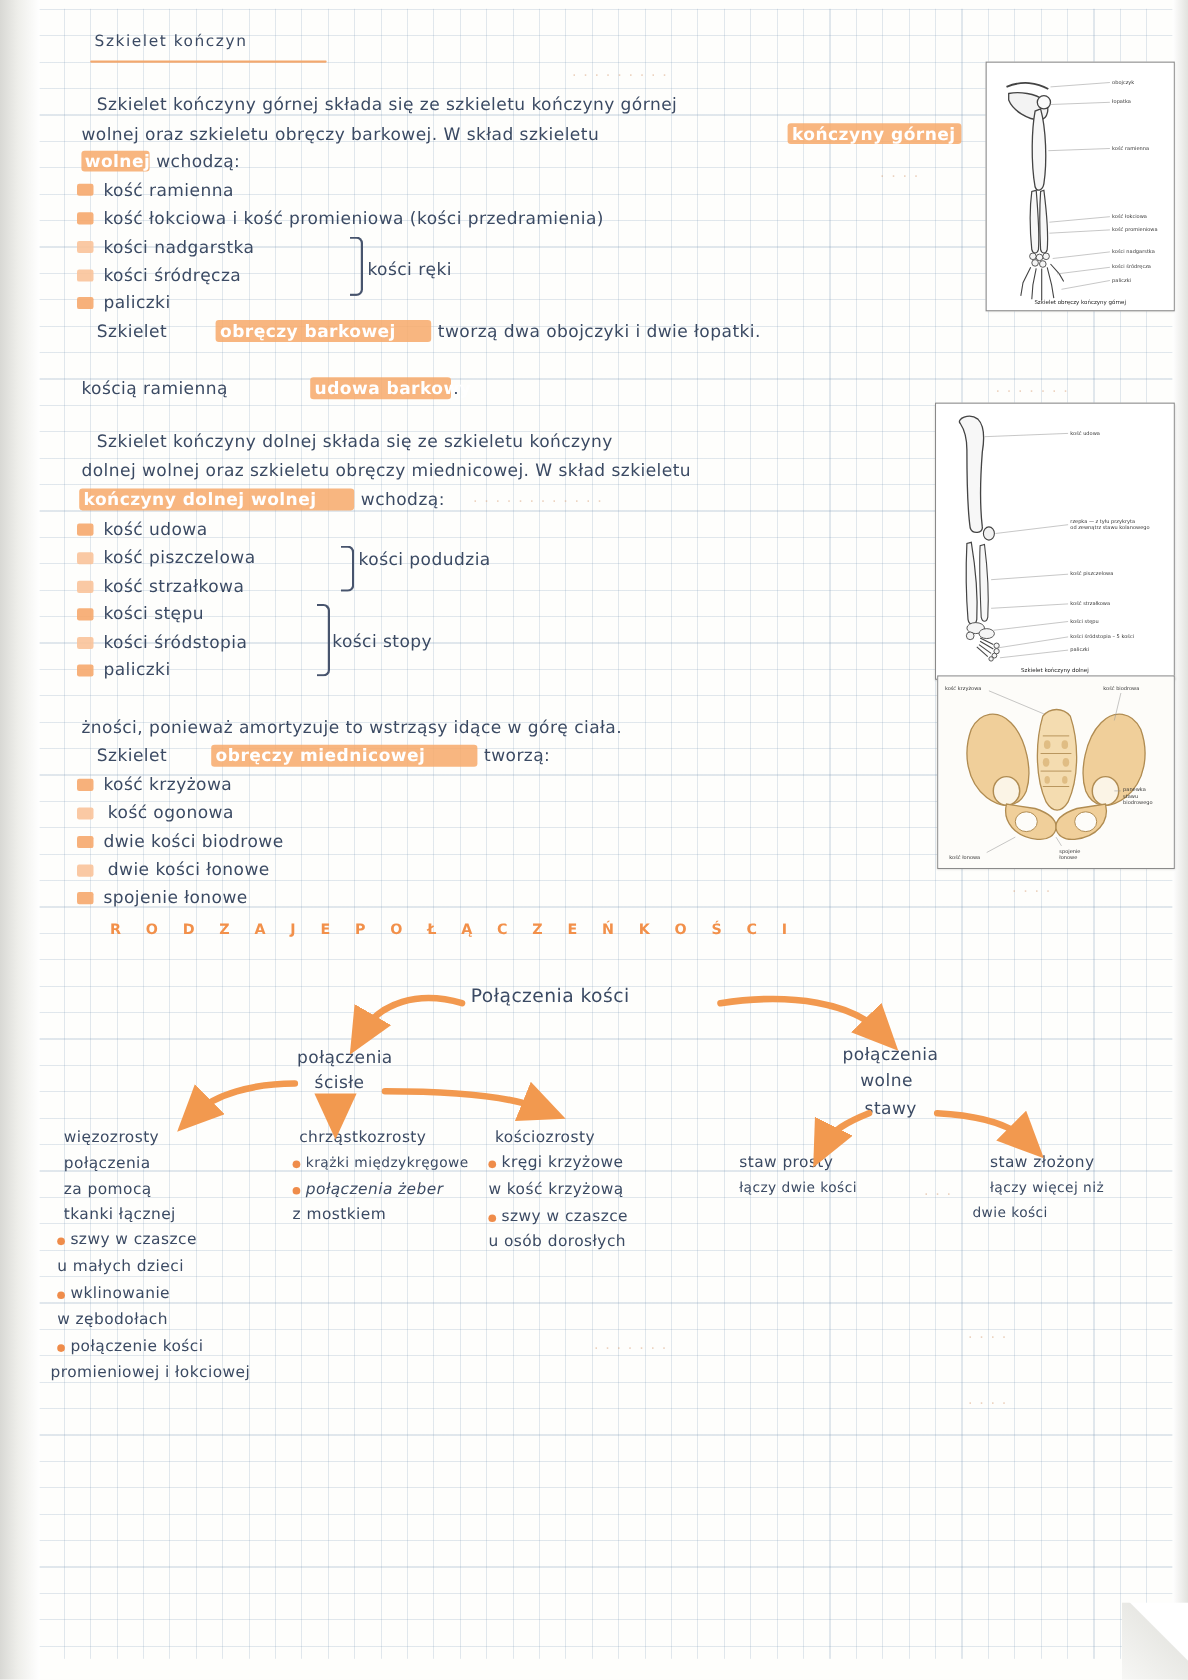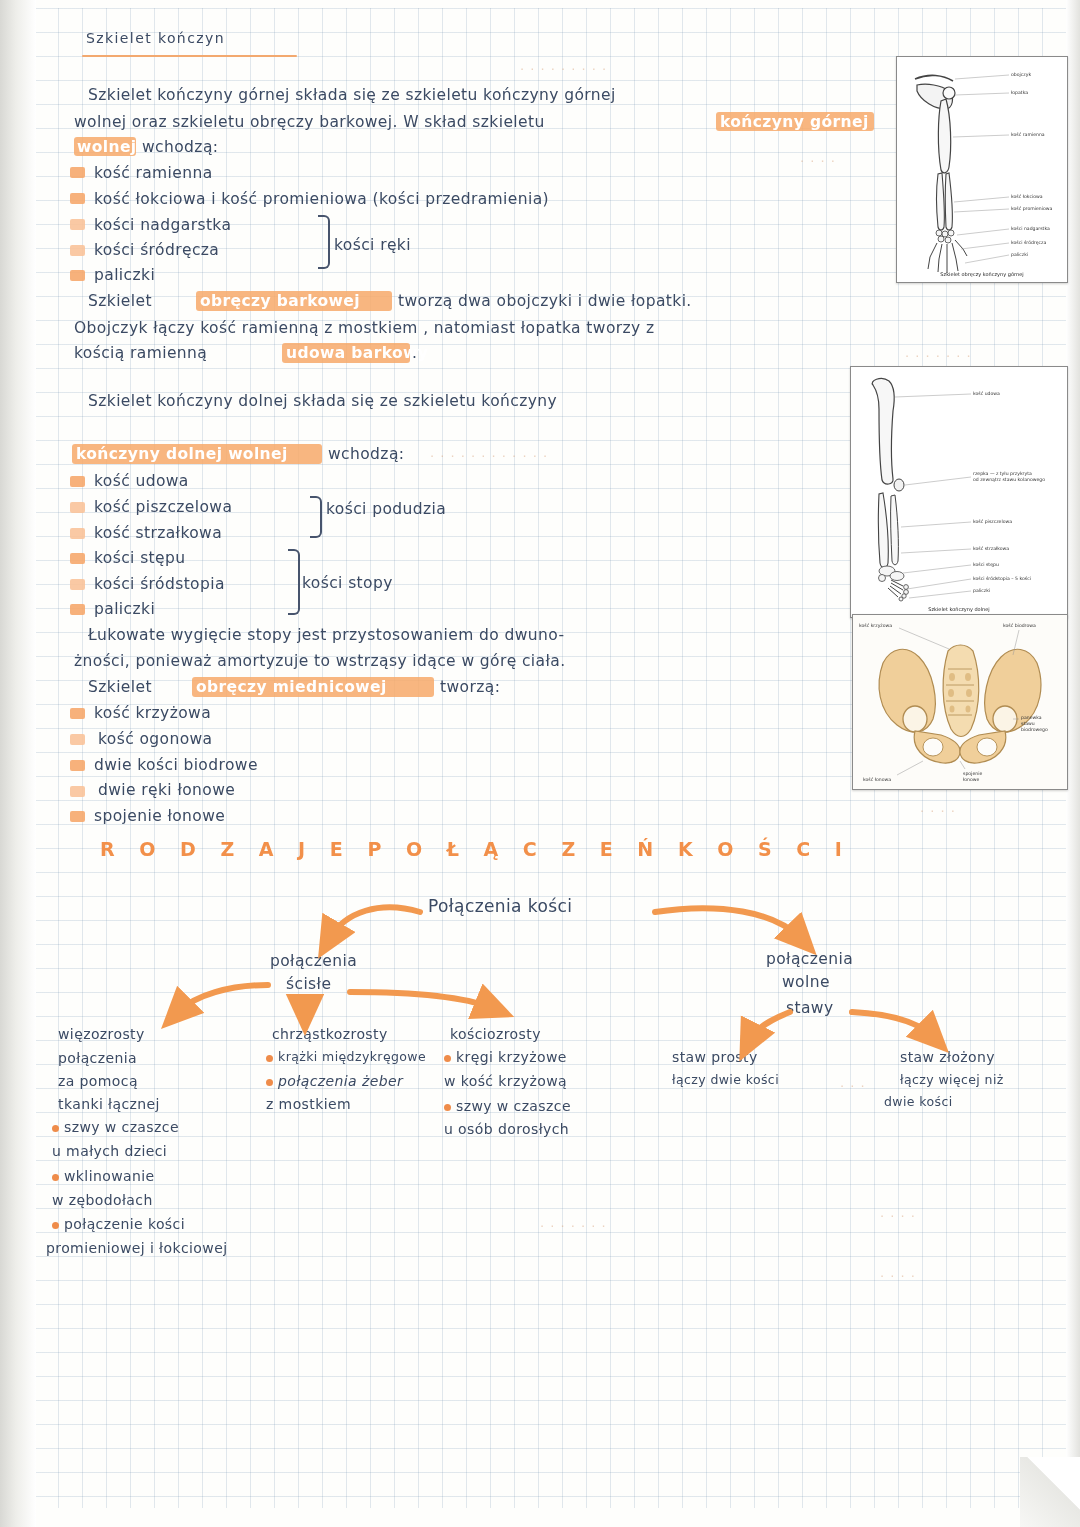--- a/index.html
+++ b/index.html
@@ -89,21 +89,21 @@
   }
 
   
   .ghost {
     position:absolute; color:rgba(214,160,120,0.45);
     font-size:13px; white-space:nowrap; letter-spacing:1px;
   }
 
   
   .spaced {
-    position:absolute; color:#f2904a; font-size:19px; letter-spacing:9px;
+    position:absolute; color:#f2904a; font-size:13px; letter-spacing:9px;
     font-weight:bold;
   }
 
   
   svg.overlay { position:absolute; left:0; top:0; width:1080px; height:1527px; pointer-events:none; }
 </style>
 </head>
 <body>
 
 <div id="page">
@@ -142,27 +142,27 @@
   <div class="hw" style="left:94px; top:241px;">kości śródręcza</div>
   <div class="bsq" style="left:70px; top:270px;"></div>
   <div class="hw" style="left:94px; top:266px;">paliczki</div>
   <div class="brk" style="left:318px; top:215px; width:10px; height:50px;"></div>
   <div class="hw" style="left:334px; top:236px;">kości ręki</div>
 
   <div class="hw" style="left:88px; top:292px;">Szkielet</div>
   <div class="hl" style="left:196px; top:291px; width:196px; height:20px;"></div>
   <div class="hl-text" style="left:200px; top:292px;text-align:center;">obręczy barkowej</div>
   <div class="hw" style="left:398px; top:292px;">tworzą dwa obojczyki i dwie łopatki.</div>
-  <div class="hw" style="left:74px; top:319px;">Obojczyk łączy kość ramienną z mostkiem , natomiast łopatka tworzy z</div>
   <div class="hw" style="left:74px; top:344px;">kością ramienną</div>
   <div class="hl" style="left:282px; top:343px; width:128px; height:20px;"></div>
   <div class="hl-text" style="left:286px; top:344px;">udowa barkowy</div>
   <div class="hw" style="left:412px; top:344px;">.</div>
 
   <div class="hw" style="left:88px; top:392px;">Szkielet  kończyny dolnej składa się ze szkieletu kończyny</div>
+  <div class="hw" style="left:74px; top:419px;">dolnej wolnej oraz szkieletu obręczy miednicowej. W skład szkieletu</div>
   <div class="hl" style="left:72px; top:444px; width:250px; height:20px;"></div>
   <div class="hl-text" style="left:76px; top:445px;">kończyny dolnej wolnej</div>
   <div class="hw" style="left:328px; top:445px;">wchodzą:</div>
   <div class="ghost" style="left:430px; top:445px;">. . . . . . . . . . . .</div>
 
   <div class="bsq" style="left:70px; top:476px;"></div>
   <div class="hw" style="left:94px; top:472px;">kość udowa</div>
   <div class="bsq pale" style="left:70px; top:502px;"></div>
   <div class="hw" style="left:94px; top:498px;">kość piszczelowa</div>
   <div class="bsq pale" style="left:70px; top:528px;"></div>
@@ -172,36 +172,35 @@
 
   <div class="bsq" style="left:70px; top:553px;"></div>
   <div class="hw" style="left:94px; top:549px;">kości stępu</div>
   <div class="bsq pale" style="left:70px; top:579px;"></div>
   <div class="hw" style="left:94px; top:575px;">kości śródstopia</div>
   <div class="bsq" style="left:70px; top:604px;"></div>
   <div class="hw" style="left:94px; top:600px;">paliczki</div>
   <div class="brk" style="left:288px; top:549px; width:10px; height:62px;"></div>
   <div class="hw" style="left:302px; top:574px;">kości stopy</div>
 
-  <div class="hw" style="left:88px; top:626px;">Łukowate wygięcie stopy jest przystosowaniem do dwuno-</div>
   <div class="hw" style="left:74px; top:652px;">żności, ponieważ amortyzuje to wstrząsy idące w górę ciała.</div>
 
   <div class="hw" style="left:88px; top:678px;">Szkielet</div>
   <div class="hl" style="left:192px; top:677px; width:242px; height:20px;"></div>
   <div class="hl-text" style="left:196px; top:678px;">obręczy miednicowej</div>
   <div class="hw" style="left:440px; top:678px;">tworzą:</div>
 
   <div class="bsq" style="left:70px; top:708px;"></div>
   <div class="hw" style="left:94px; top:704px;">kość krzyżowa</div>
   <div class="bsq pale" style="left:70px; top:734px;"></div>
   <div class="hw" style="left:98px; top:730px;">kość ogonowa</div>
   <div class="bsq" style="left:70px; top:760px;"></div>
   <div class="hw" style="left:94px; top:756px;">dwie kości biodrowe</div>
   <div class="bsq pale" style="left:70px; top:786px;"></div>
-  <div class="hw" style="left:98px; top:781px;">dwie ręki łonowe</div>
+  <div class="hw" style="left:98px; top:781px;">dwie kości łonowe</div>
   <div class="bsq" style="left:70px; top:811px;"></div>
   <div class="hw" style="left:94px; top:807px;">spojenie łonowe</div>
 
   <div class="spaced" style="left:100px; top:838px;">R O D Z A J E   P O Ł Ą C Z E Ń   K O Ś C I</div>
 
   <div class="hw" style="left:428px; top:896px; font-size:17px;">Połączenia kości</div>
 
   <div class="hw" style="left:270px; top:952px;">połączenia</div>
   <div class="hw" style="left:286px; top:975px;">ścisłe</div>
 

